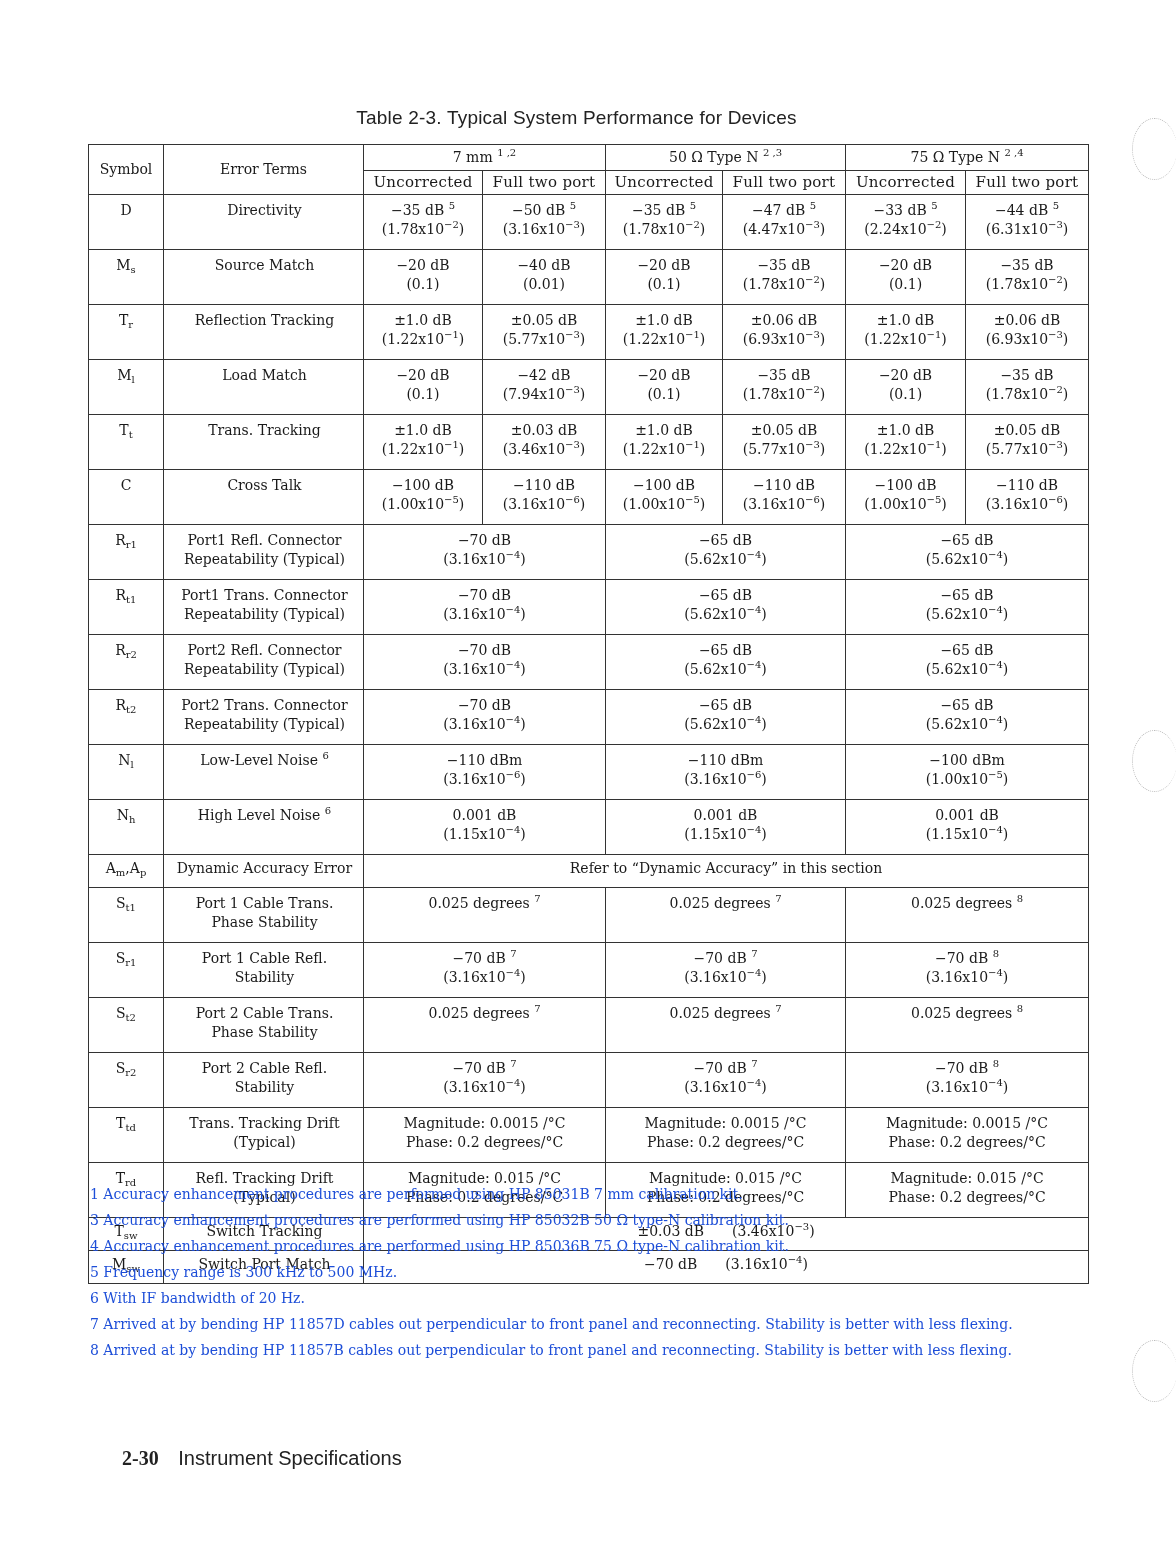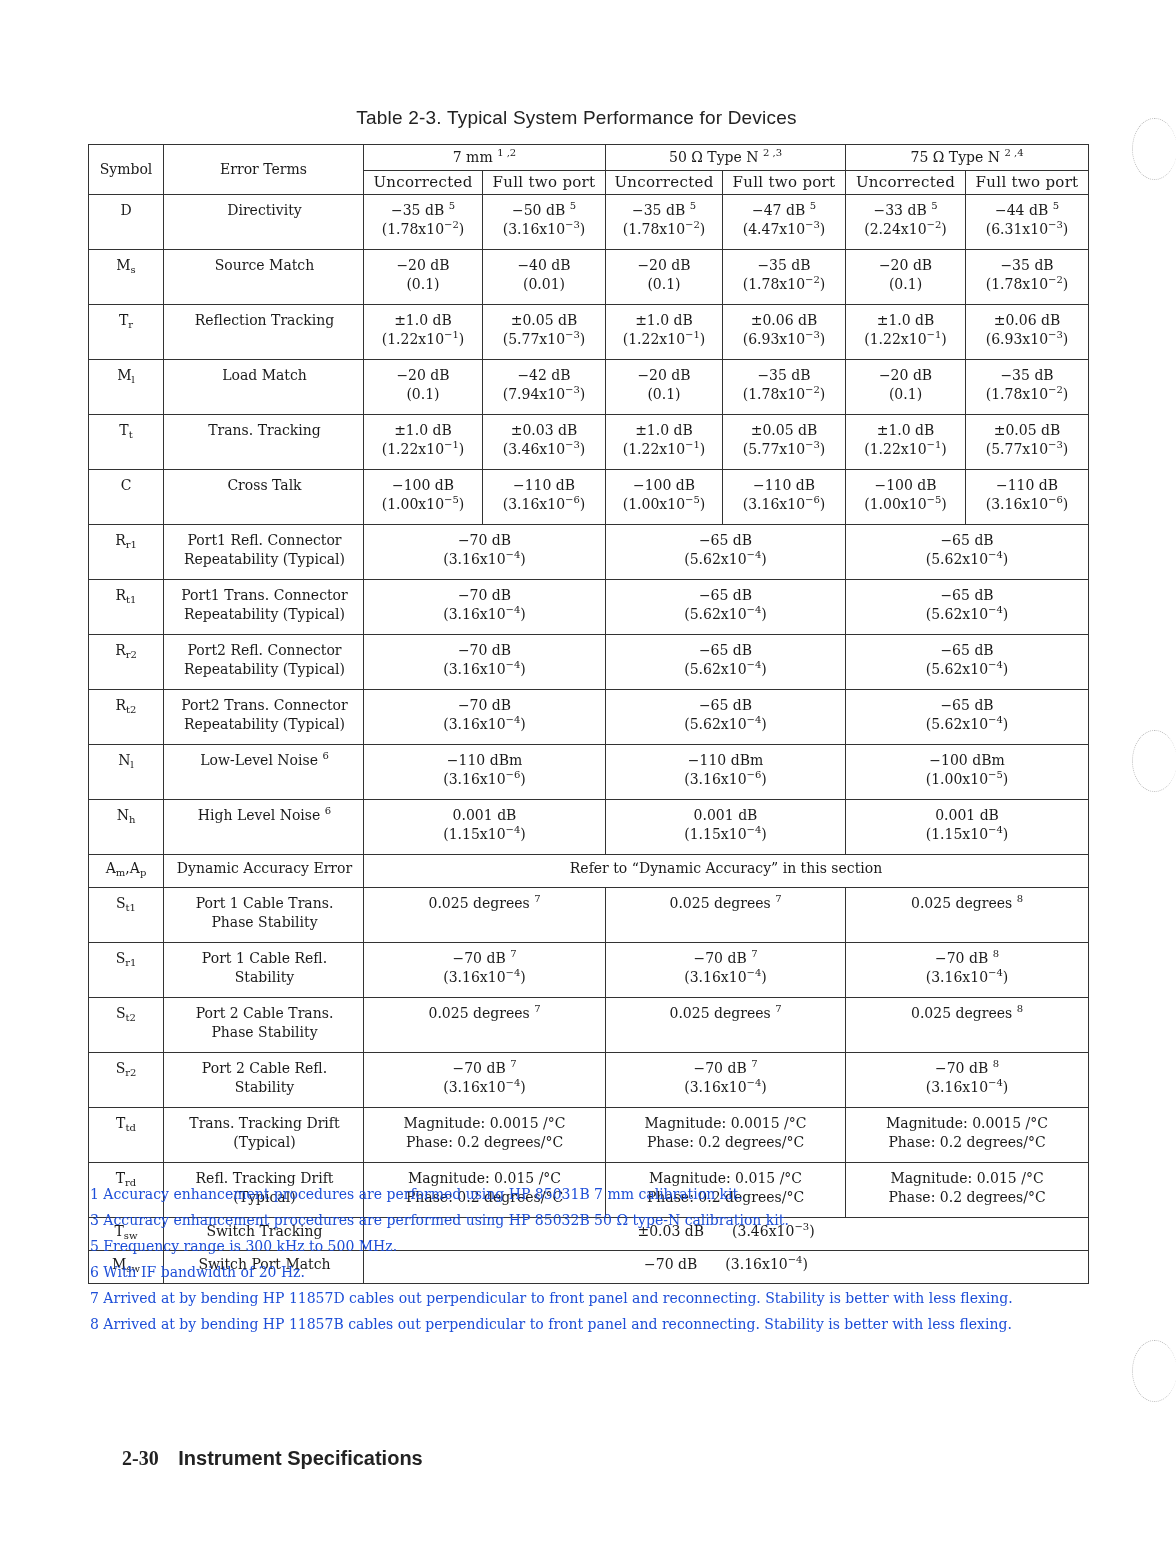--- a/index.html
+++ b/index.html
@@ -24,21 +24,21 @@
   sup { font-size: 10px; vertical-align: 6px; line-height: 0; }
   sub { font-size: 10px; vertical-align: -3px; line-height: 0; }
   .line { display: block; }
   .gap { display: inline-block; width: 28px; }
   .notes { position: absolute; left: 90px; top: 1184px; width: 990px; font-size: 14px;
            line-height: 21px; color: #1d4ed8; }
   .note { margin: 0 0 5px 0; padding-left: 16px; text-indent: -16px; }
   .footer { position: absolute; left: 122px; top: 1447px; font-family: "Liberation Sans", "DejaVu Sans", sans-serif;
             font-size: 20px; font-weight: bold; color: #222; }
   .footer .pg { margin-right: 14px; font-family: Liberation Serif, serif; }
-  .footer .sec { font-weight: bold; }
+  .footer .sec { font-weight: normal; }
   .hole { position: absolute; width: 44px; height: 60px; border: 1px dotted #bbb; border-radius: 50%;
           border-right: none; }
 </style>
 </head>
 <body>
 
 <div class="hole" style="left:1132px; top:118px;"></div>
 <div class="hole" style="left:1132px; top:730px;"></div>
 <div class="hole" style="left:1132px; top:1340px;"></div>
 
@@ -495,20 +495,21 @@
           <span class="line">Switch Port Match</span>
         </td>
         <td class="val" colspan="6">−70 dB<span class="gap"></span>(3.16x10<sup>−4</sup>)</td>
       </tr>
     </tbody>
 </table>
 
 <div class="notes" id="notes">
     <p class="note">1 Accuracy enhancement procedures are performed using HP 85031B 7 mm calibration kit.</p>
     <p class="note">3 Accuracy enhancement procedures are performed using HP 85032B 50 Ω type-N calibration kit.</p>
+    <p class="note">4 Accuracy enhancement procedures are performed using HP 85036B 75 Ω type-N calibration kit.</p>
     <p class="note">5 Frequency range is 300 kHz to 500 MHz.</p>
     <p class="note">6 With IF bandwidth of 20 Hz.</p>
     <p class="note">7 Arrived at by bending HP 11857D cables out perpendicular to front panel and reconnecting. Stability is better with less flexing.</p>
     <p class="note">8 Arrived at by bending HP 11857B cables out perpendicular to front panel and reconnecting. Stability is better with less flexing.</p>
   </div>
 
 <div class="footer">
   <span class="pg">2-30</span>
   <span class="sec">Instrument Specifications</span>
 </div>

